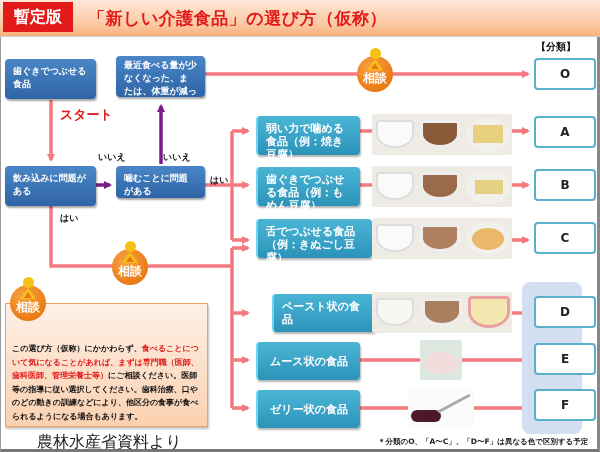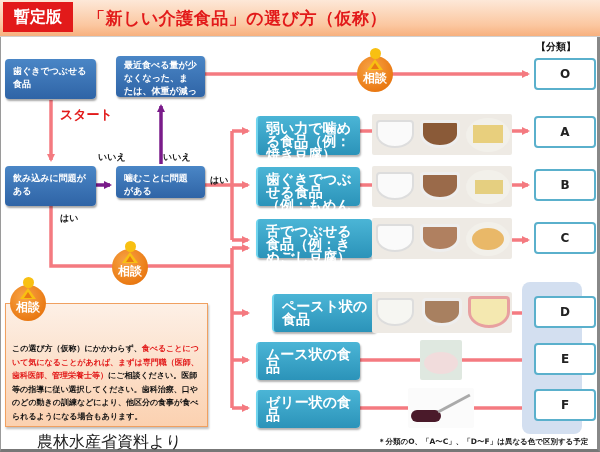--- a/index.html
+++ b/index.html
@@ -9,21 +9,21 @@
   .header { position: absolute; left: 0; top: 0; width: 600px; height: 37px;
     background: linear-gradient(to bottom, #fde8d8 0%, #fbc7a0 70%, #f7b07e 100%);
     border-bottom: 1px solid #d0d0d0; }
   .badge { position: absolute; left: 3px; top: 2px; width: 70px; height: 30px; background: #e21a1a; color: #fff;
     font-weight: bold; font-size: 16px; display: flex; align-items: center; justify-content: center; }
   .title { position: absolute; left: 88px; top: 7px; color: #e21a1a; font-weight: bold; font-size: 17px; letter-spacing: 0.5px; }
   svg.lines { position: absolute; left: 0; top: 0; }
   .dbox { position: absolute; color: #fff; font-weight: bold; font-size: 9px; line-height: 13px; padding: 6px 8px;
     border-radius: 4px; background: linear-gradient(to bottom, #4a86c6 0%, #2f64a6 100%);
     box-shadow: 1px 2px 2px rgba(0,0,0,0.35); }
-  .fbox { position: absolute; color: #fff; font-weight: bold; font-size: 14px; line-height: 13px; padding: 6px 8px;
+  .fbox { position: absolute; color: #fff; font-weight: bold; font-size: 11px; line-height: 13px; padding: 6px 8px;
     border-radius: 4px; background: linear-gradient(to bottom, #4bb5d6 0%, #2b93b9 100%);
     box-shadow: 1px 2px 2px rgba(0,0,0,0.3); border-left: 2px solid #6fd4ee; }
   .fbox.center { display: flex; align-items: center; justify-content: center; }
   .cbox { position: absolute; width: 62px; height: 32px; background: #fff; border: 2px solid #5ab0cc; border-radius: 4px;
     display: flex; align-items: center; justify-content: center; font-weight: bold; font-size: 12px; color: #222; }
   .label { position: absolute; font-weight: bold; font-size: 9px; color: #111; }
   .start { position: absolute; color: #e21a1a; font-weight: bold; font-size: 13px; }
   .consult { position: absolute; width: 36px; height: 36px; border-radius: 50%;
     background: radial-gradient(circle at 40% 35%, #f8a547 0%, #ea7a14 70%, #d96a08 100%);
     color: #fff; font-size: 12px; font-weight: bold; display: flex; align-items: flex-end; justify-content: center; padding-bottom: 5px; }

